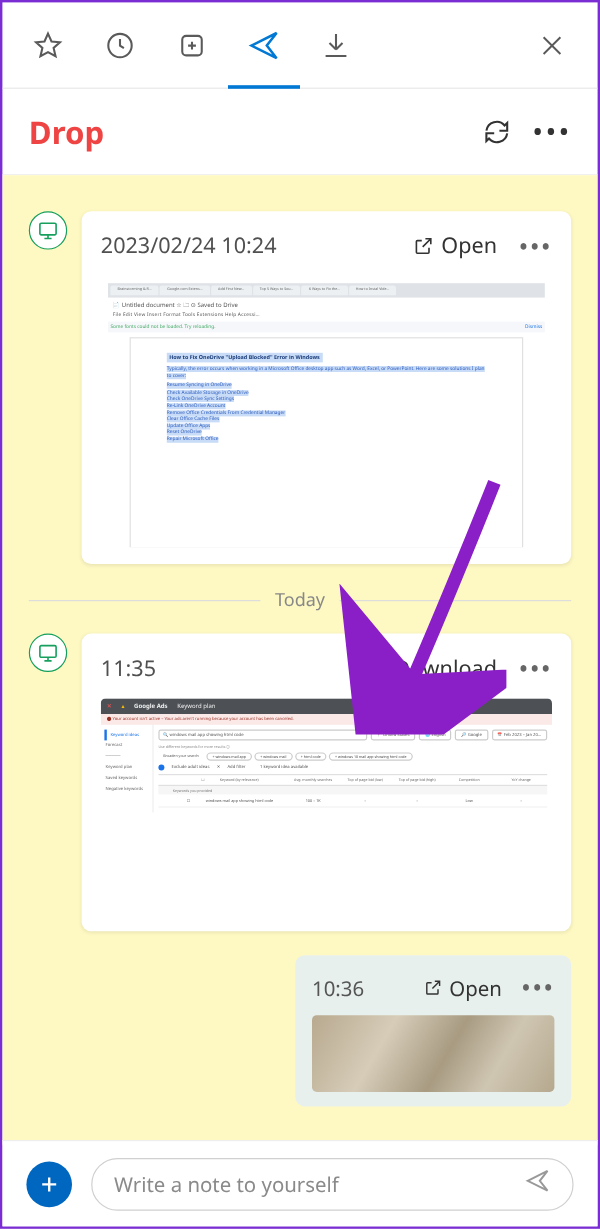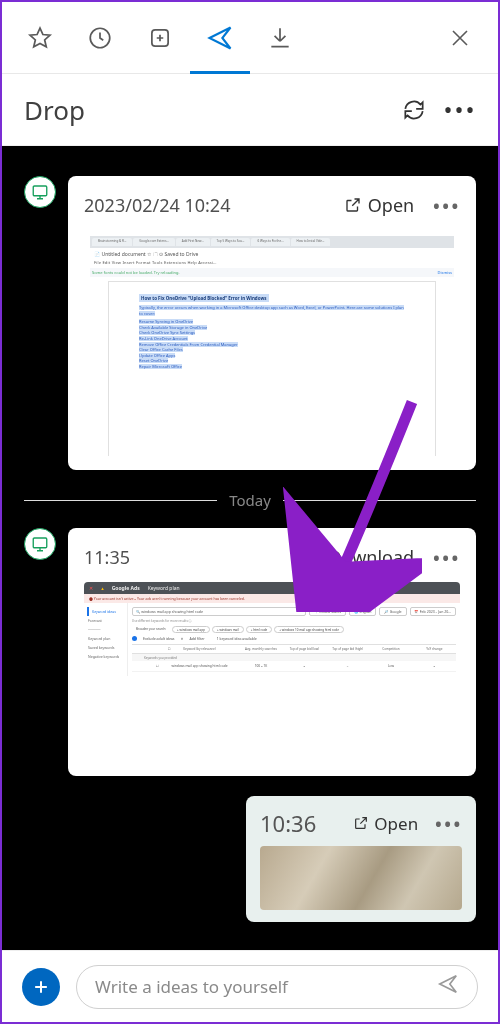--- a/index.html
+++ b/index.html
@@ -21,25 +21,25 @@
   .tb-icon { width: 32px; height: 32px; display:flex;align-items:center;justify-content:center; cursor:pointer; }
   .tb-icon svg { stroke:#5a5a5a; }
   .tb-send { position:relative; }
   .tb-send::after { content:""; position:absolute; left:-14px; right:-14px; bottom:-20px; height:3px; background:#0078d4; }
   .tb-send svg { stroke:#0078d4; }
   
   .hdr {
     display:flex; align-items:center; padding: 18px 22px; gap:14px;
     height:72px; border-bottom:1px solid #f0f0f0;
   }
-  .hdr-title { font-size:26px; font-weight:400; color:#404040; flex:1; }
+  .hdr-title { font-size:26px; font-weight:700; color:#ef4444; flex:1; }
   .hdr-icon { width:32px;height:32px;display:flex;align-items:center;justify-content:center;cursor:pointer;}
   
   .feed {
-    background:#000000;
+    background:#fef9c3;
     padding: 30px 22px 10px;
     height: calc(1024px - 72px - 72px - 72px);
     overflow:hidden;
   }
   .row { display:flex; gap:12px; margin-bottom:20px; }
   .avatar {
     width:32px;height:32px;border-radius:50%;
     border:1.5px solid #17a05d; background:#fff;
     display:flex;align-items:center;justify-content:center;flex-shrink:0;
   }
@@ -89,21 +89,21 @@
   .ads-th span:nth-child(1){flex:2.2;padding-left:12px;}
   .ads-th span{flex:1;text-align:center;}
   .ads-tr{display:flex;padding:3px 0;font-size:3.2px;color:#555;border-bottom:1px solid #f2f2f2;}
   .ads-tr span:nth-child(1){flex:2.2;padding-left:12px;}
   .ads-tr span{flex:1;text-align:center;}
   .ads-grp{background:#f6f6f6;padding:1.5px 12px;font-size:3px;color:#777;}
   
   .smallrow { display:flex; justify-content:flex-end;}
   .smallcard{width:230px;background:#e8f0ee;border-radius:8px;padding:12px 14px;}
   .smallhdr{display:flex;align-items:center;gap:10px;margin-bottom:8px;}
-  .smalltime{flex:1;font-size:22px;color:#555;}
+  .smalltime{flex:1;font-size:17px;color:#555;}
   .smallaction{display:flex;align-items:center;gap:5px;color:#333;font-size:17px;cursor:pointer;}
   .smallthumb{height:64px;border-radius:4px;background:
      linear-gradient(120deg,#b8a98f 0%,#d6ccb8 30%,#a89b82 55%,#cfc6b2 75%,#b5a88e 100%);
      filter:blur(0.3px);}
   
   .composer {
     position:absolute; left:0; right:0; bottom:0; height:72px;
     background:#fff; border-top:1px solid #eee;
     display:flex; align-items:center; gap:16px; padding:0 20px;
   }
@@ -323,21 +323,21 @@
 
 </div>
 
 <div class="composer">
   <div class="add-btn">
     <svg width="20" height="20" viewBox="0 0 24 24" fill="none" stroke-width="2.4">
         <path d="M12 5v14M5 12h14"></path>
       </svg>
   </div>
   <div class="note-input">
-    <span>Write a ideas to yourself</span>
+    <span>Write a note to yourself</span>
     <span class="note-send">
       <svg width="22" height="22" viewBox="0 0 24 24" fill="none" stroke="#999" stroke-width="1.8">
           <path d="M3 12l18-9-7 9 7 9z"></path>
         </svg>
     </span>
   </div>
 </div>
 
 <svg class="arrow" width="140" height="220">
   <defs>

